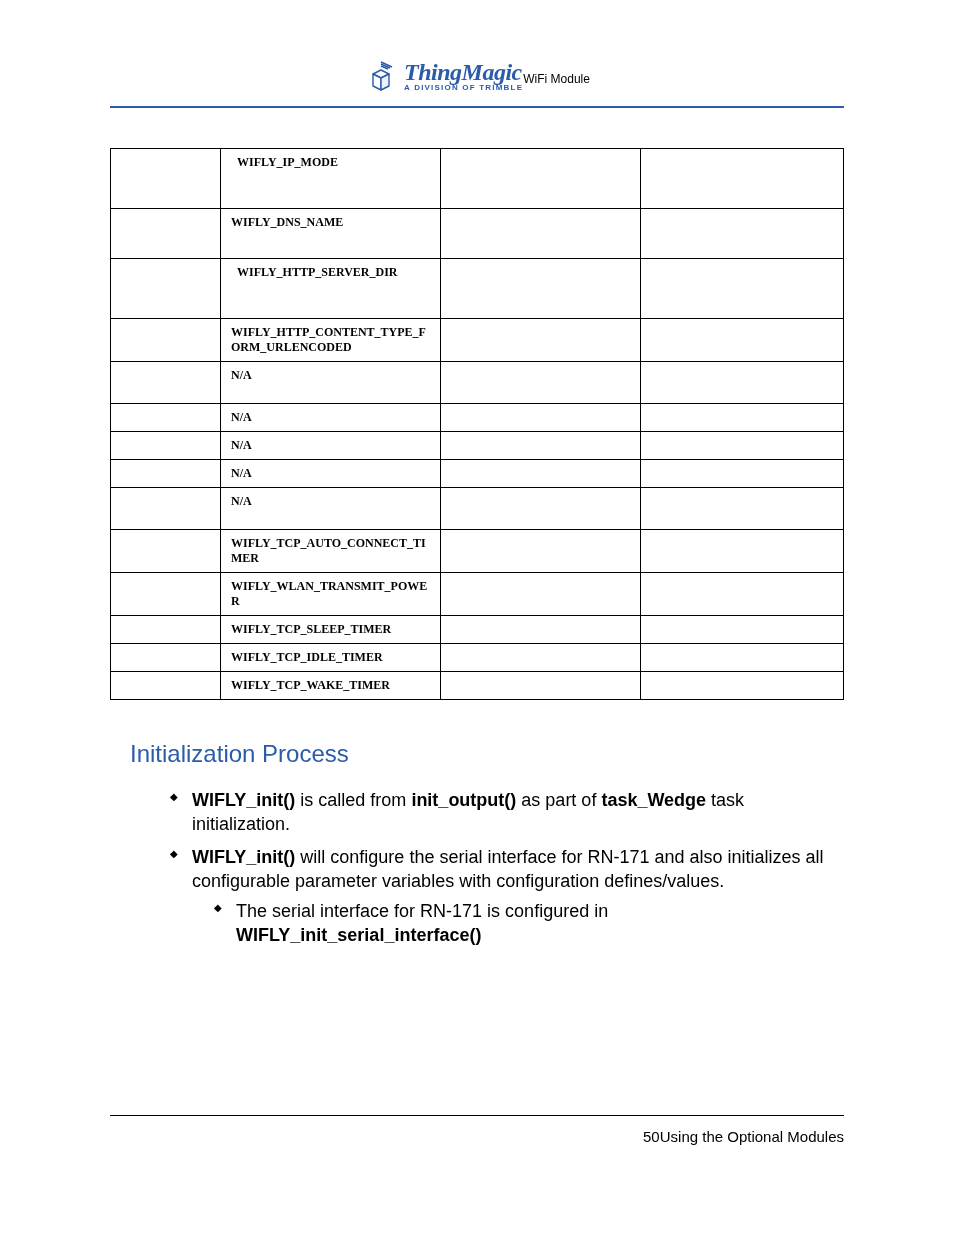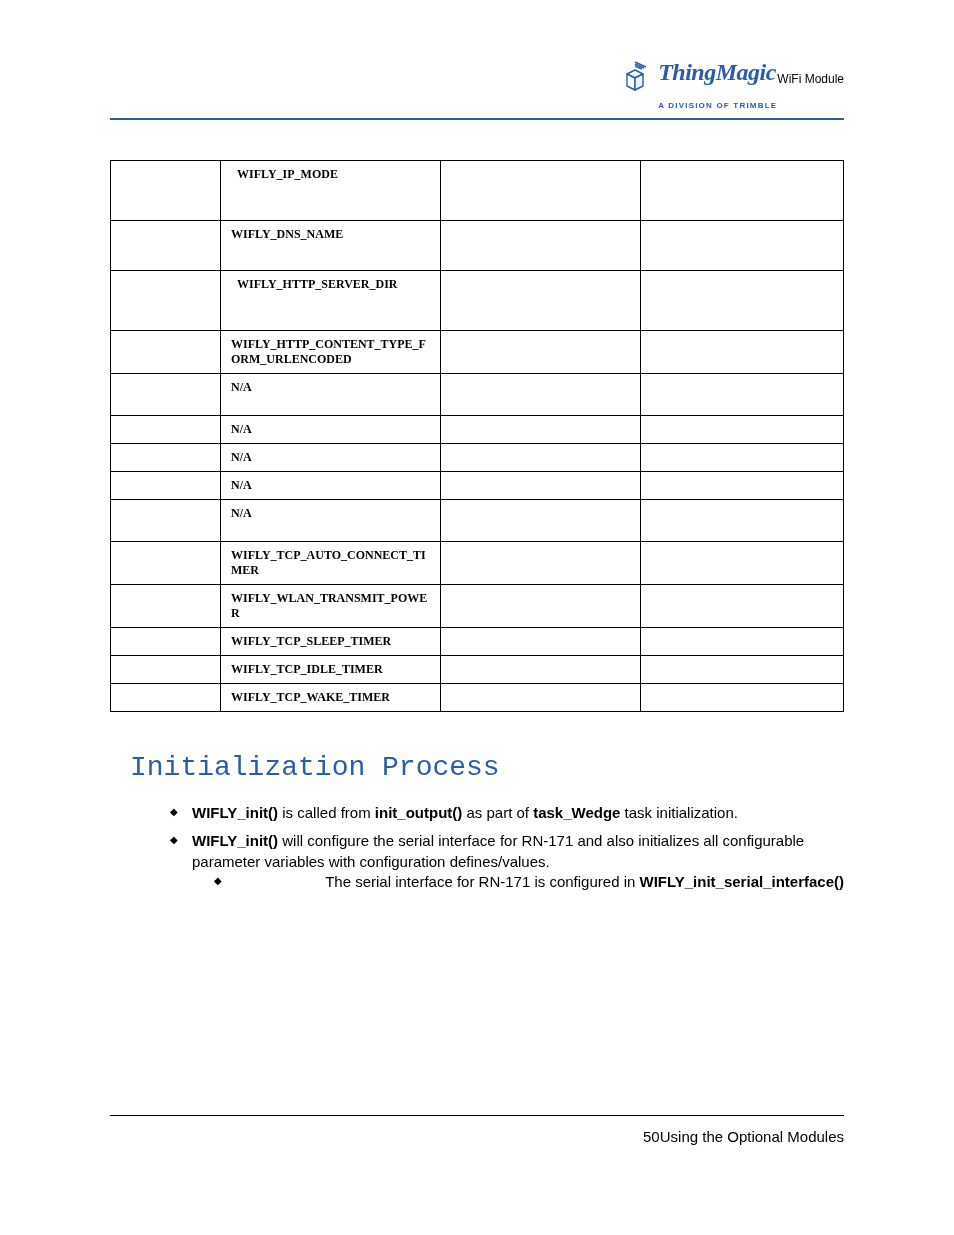--- a/index.html
+++ b/index.html
@@ -9,21 +9,21 @@
     width: 954px;
     height: 1235px;
     position: relative;
     color: #000;
   }
   .page {
     padding: 60px 110px 0 110px;
   }
   .header {
     display: flex;
-    justify-content: flex-end;
+    justify-content: center;
     align-items: flex-start;
     border-bottom: 2px solid #2a5caa;
     padding-bottom: 8px;
     margin-bottom: 40px;
   }
   .logo-block {
     display: flex;
     align-items: flex-start;
     gap: 6px;
   }
@@ -44,21 +44,21 @@
     font-weight: bold;
     font-size: 24px;
     color: #2a5caa;
     letter-spacing: -0.5px;
   }
   .logo-sub {
     font-family: Arial, sans-serif;
     font-size: 8px;
     letter-spacing: 1.2px;
     color: #2a5caa;
-    margin-top: 18px;
+    margin-top: 0;
     font-weight: bold;
   }
   .header-right {
     font-size: 12px;
     color: #000;
     padding-top: 12px;
   }
   table.wifly {
     width: 100%;
     border-collapse: collapse;
@@ -77,55 +77,55 @@
     font-weight: bold;
     font-size: 12px;
     word-break: break-word;
     overflow-wrap: anywhere;
   }
   table.wifly tr.h60 td { height: 60px; padding-left: 16px; }
   table.wifly tr.h50 td { height: 50px; }
   table.wifly tr.h42 td { height: 42px; margin-left: 18px; }
   table.wifly tr.h28 td { height: 28px; }
   .section-heading {
-    font-family: Liberation Mono, monospace;
+    font-family: Liberation Sans, sans-serif;
     font-weight: normal;
-    font-size: 28px;
+    font-size: 24px;
     color: #2a5caa;
     margin: 0 0 20px 20px;
   }
   .body-text {
     font-size: 15px;
     line-height: 1.35;
     margin: 0 0 14px 60px;
     color: #000;
   }
   ul.bullets {
     list-style: none;
     margin-left: 60px;
-    font-size: 15px;
+    font-size: 18px;
     line-height: 1.35;
   }
   ul.bullets > li {
     position: relative;
     padding-left: 22px;
     margin-bottom: 8px;
   }
   ul.bullets > li::before {
     content: "◆";
     position: absolute;
     left: 0;
     top: 2px;
     font-size: 10px;
     color: #000;
   }
   ul.sub {
     list-style: none;
+    margin-top: 6px;
     margin-left: 22px;
-    text-align: right;
   }
   ul.sub > li {
     position: relative;
     padding-left: 22px;
     margin-bottom: 6px;
   }
   ul.sub > li::before {
     content: "◆";
     position: absolute;
     left: 0;

